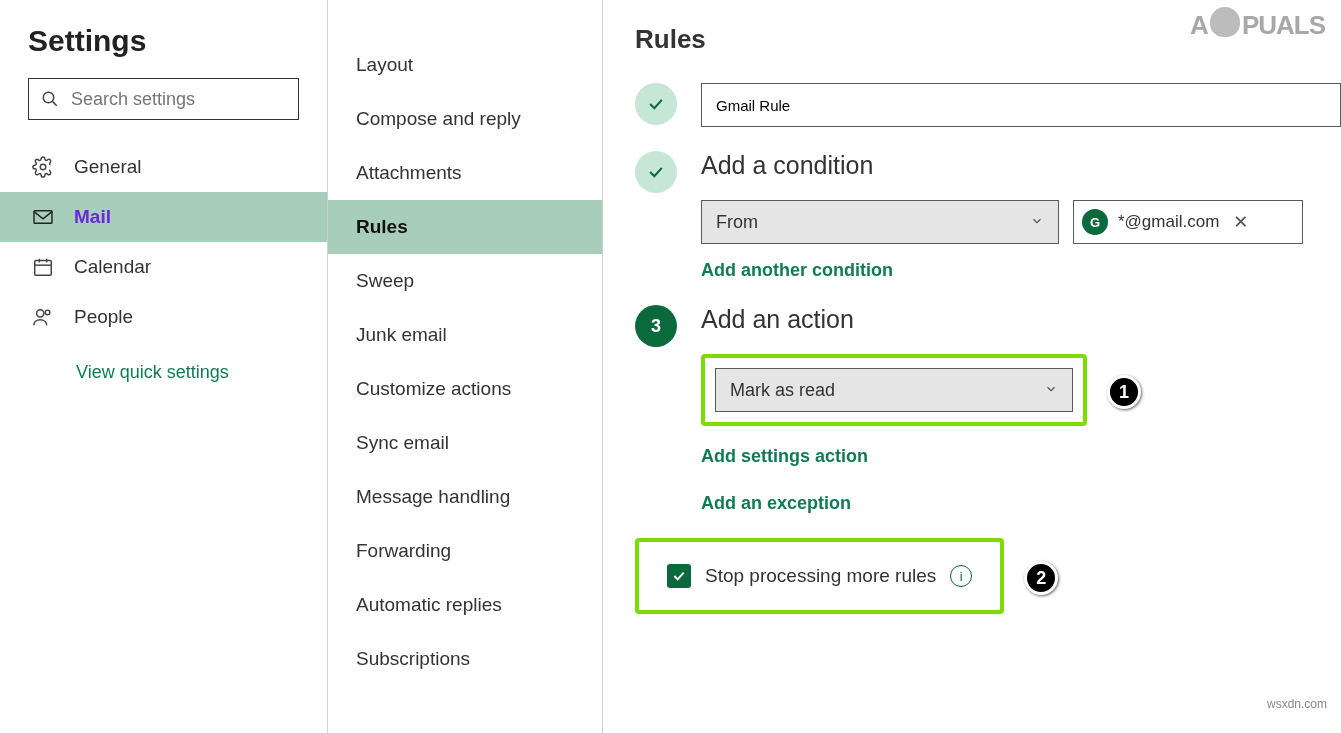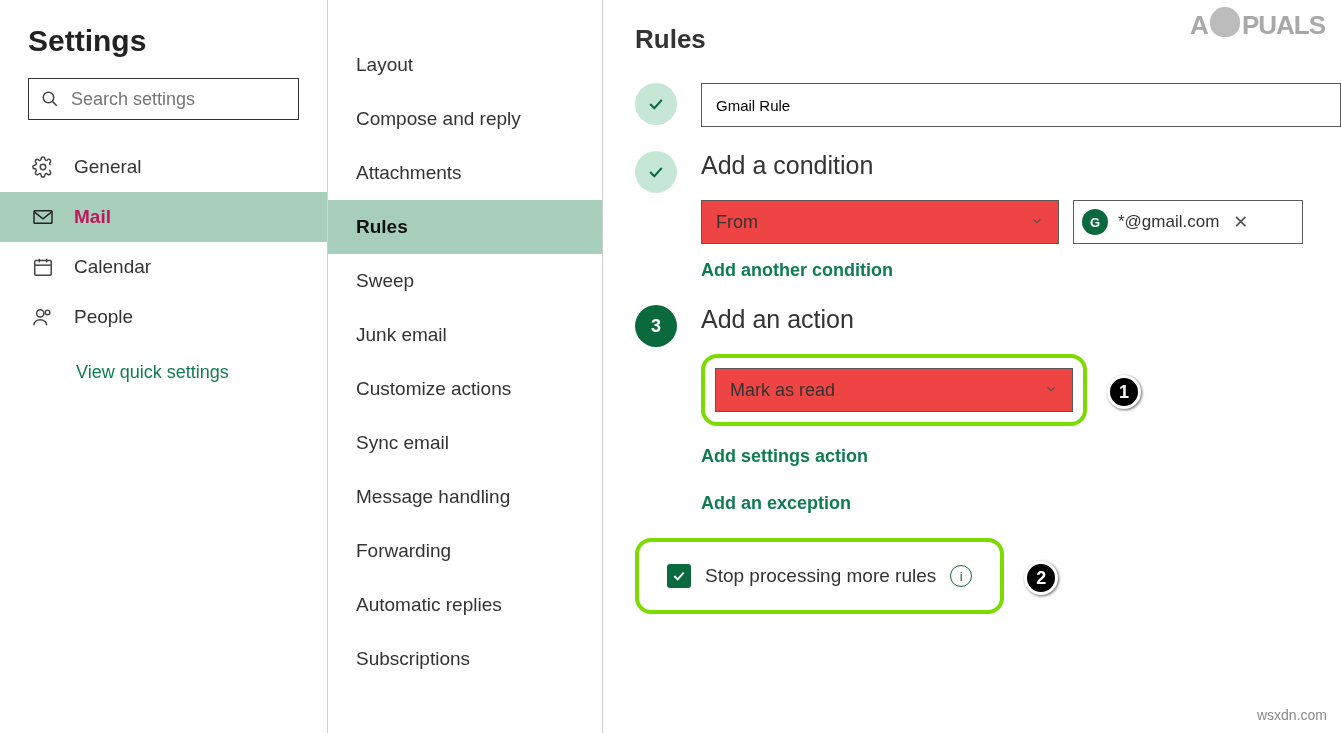--- a/index.html
+++ b/index.html
@@ -5,58 +5,58 @@
   * { box-sizing: border-box; margin: 0; padding: 0; font-family: "Segoe UI", Arial, sans-serif; }
   body { width: 1341px; height: 733px; background: #fff; color: #333; overflow: hidden; position: relative; }
   .app { display: flex; height: 100%; }
 
   
   .col1 { width: 328px; border-right: 1px solid #d0d0d0; padding-top: 24px; }
   .settings-title { font-size: 30px; font-weight: 700; color: #222; padding: 0 28px 20px; }
   .search-box { margin: 0 28px 22px; border: 1px solid #333; height: 42px; display: flex; align-items: center; padding: 0 12px; gap: 12px; }
   .search-box input { border: none; outline: none; font-size: 18px; flex: 1; background: transparent; }
   .nav-item { display: flex; align-items: center; gap: 20px; padding: 14px 32px; font-size: 19px; color: #333; cursor: pointer; }
-  .nav-item.selected { background: #a7ceba; font-weight: 700; color: #be185d; }
+  .nav-item.selected { background: #a7ceba; font-weight: 700; color: #6d28d9; }
   .link-quick { padding: 20px 76px; color: #107c52; font-size: 18px; font-weight: 400; cursor: pointer; }
   .icon-wrap { width: 22px; display: inline-flex; justify-content: center; }
 
   
   .col2 { width: 300px; border-right: 1px solid #d0d0d0; padding-top: 38px; }
   .submenu-item { padding: 16px 28px; font-size: 19px; color: #333; cursor: pointer; }
   .submenu-item.selected { background: #a7ceba; font-weight: 700; color: #111; }
 
   
   .col3 { flex: 1; padding: 24px 0 0 32px; position: relative; }
   .panel-title { font-size: 26px; font-weight: 700; margin-bottom: 28px; }
   .row { display: flex; align-items: flex-start; gap: 24px; margin-bottom: 24px; }
   .step-circle { width: 42px; height: 42px; border-radius: 50%; display: flex; align-items: center; justify-content: center; flex-shrink: 0; }
   .step-done { background: #c7e7d6; }
   .step-done svg { stroke: #0b6a3d; }
   .step-active { background: #0b6a3d; color: #fff; font-size: 18px; font-weight: 600; }
   .row-body { flex: 1; }
   .field-input { width: 640px; max-width: 640px; border: 1px solid #5a5a5a; height: 44px; padding: 0 14px; font-size: 15px; display: flex; align-items: center; }
   .section-heading { font-size: 25px; color: #333; margin-bottom: 20px; }
   .cond-row { display: flex; gap: 14px; align-items: center; }
-  .dropdown { width: 358px; height: 44px; border: 1px solid #5a5a5a; display: flex; align-items: center; justify-content: space-between; padding: 0 14px; font-size: 18px; cursor: pointer; background: #ef4444; }
+  .dropdown { width: 358px; height: 44px; border: 1px solid #5a5a5a; display: flex; align-items: center; justify-content: space-between; padding: 0 14px; font-size: 18px; cursor: pointer; background: #e5e5e5; }
   .tag-field { border: 1px solid #5a5a5a; height: 44px; display: flex; align-items: center; padding: 0 8px; gap: 10px; min-width: 230px; }
   .tag-avatar { width: 26px; height: 26px; border-radius: 50%; background: #0b6a3d; color: #fff; font-size: 13px; font-weight: 600; display: flex; align-items: center; justify-content: center; }
   .tag-text { font-size: 17px; }
   .tag-x { font-size: 18px; color: #555; cursor: pointer; padding: 0 4px; }
   .link-action { color: #107c52; font-size: 18px; font-weight: 600; cursor: pointer; margin-top: 16px; display: inline-block; }
-  .action-hl { border: 4px solid #7cdc00; border-radius: 16px; padding: 10px; display: inline-block; margin-bottom: 4px; }
+  .action-hl { border: 4px solid #7cdc00; border-radius: 4px; padding: 10px; display: inline-block; margin-bottom: 4px; }
   .checkbox-row { display: inline-flex; align-items: center; gap: 14px; padding: 12px 18px; }
   .chkbx { width: 24px; height: 24px; background: #0b6a3d; border-radius: 3px; display: flex; align-items: center; justify-content: center; }
   .chkbx svg { stroke: #fff; }
   .info-icon { width: 22px; height: 22px; border: 1.5px solid #0b6a3d; border-radius: 50%; color: #0b6a3d; font-size: 13px; display: flex; align-items: center; justify-content: center; }
   .badge-num { width: 34px; height: 34px; border-radius: 50%; background: #000; color: #fff; border: 3px solid #fff; box-shadow: 1px 1px 3px rgba(0,0,0,.6); font-size: 18px; font-weight: 700; display: flex; align-items: center; justify-content: center; }
 
   
   .wm-img { position: absolute; right: 16px; top: 10px; font-size: 26px; font-weight: 800; color: #a8a8a8; font-family: Arial, sans-serif; letter-spacing: -1px; display:flex; align-items:center; gap:2px; }
   .wm-face { width: 30px; height: 30px; background: #bcbcbc; border-radius: 50% 50% 45% 45%; position: relative; display:inline-block; transform: translateY(-4px); }
-  .wm-txt { position: absolute; right: 14px; bottom: 10px; font-size: 14px; color: #888; }
+  .wm-txt { position: absolute; right: 14px; bottom: 22px; font-size: 12px; color: #888; }
 </style>
 </head>
 <body>
 
 <div class="app">
 
   <div class="col1">
     <div class="settings-title">Settings</div>
 
     <div class="search-box">

